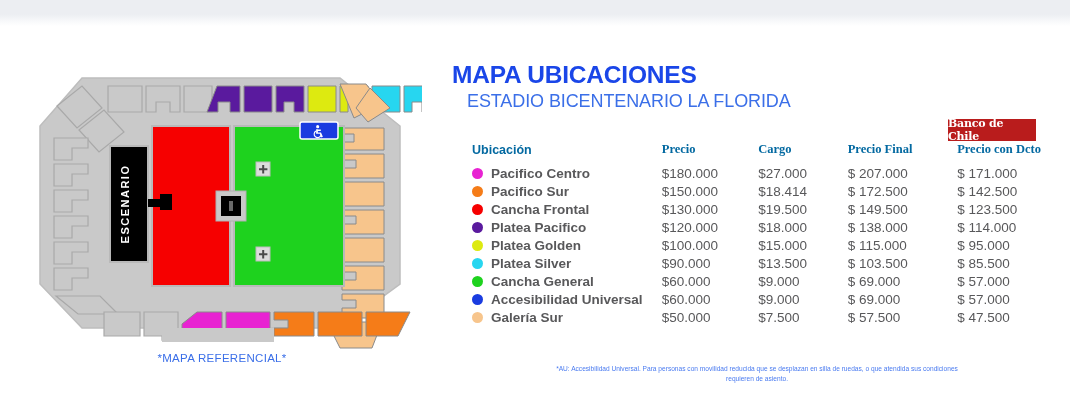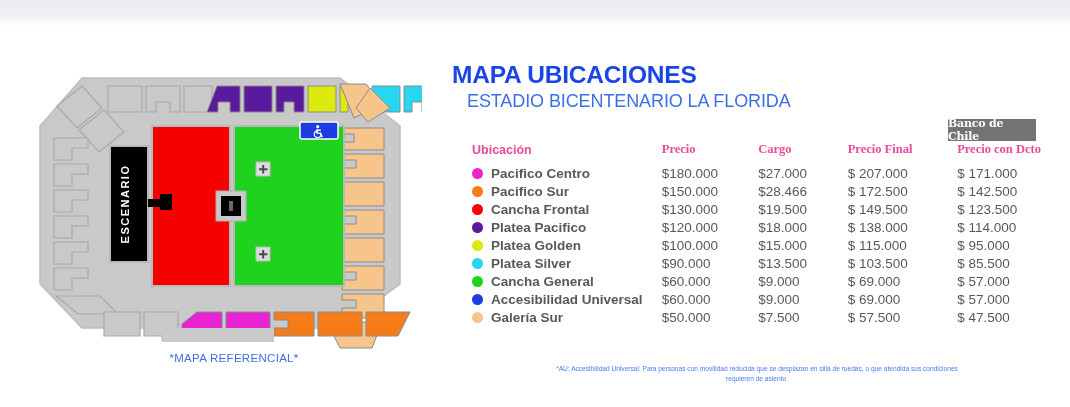--- a/index.html
+++ b/index.html
@@ -23,21 +23,21 @@
 
   
   #map-panel {
     position: absolute;
     left: 22px; top: 56px;
     width: 400px; height: 320px;
   }
   #map-svg { display: block; }
   #map-caption {
     position: absolute;
-    left: 12px; top: 296px;
+    left: 0; top: 296px;
     width: 400px;
     text-align: center;
     color: #3b6fe8;
     font-size: 11.5px;
     letter-spacing: 0.3px;
   }
 
   
   #info-panel {
     position: absolute;
@@ -58,39 +58,39 @@
     font-weight: normal;
     letter-spacing: -0.1px;
     line-height: 1.15;
     margin: 3px 0 0 15px;
   }
 
   #bank-badge {
     position: absolute;
     left: 496px; top: 57px;
     width: 88px; height: 22px;
-    background: #737373;
+    background: #b91c1c;
     color: #ffffff;
     font-family: "DejaVu Serif", serif;
     font-size: 11px;
     font-weight: bold;
     display: flex;
     align-items: center;
     justify-content: center;
     letter-spacing: -0.2px;
   }
 
   table#price-table {
     position: absolute;
     left: 20px; top: 80px;
     border-collapse: collapse;
     width: 580px;
   }
   table#price-table th {
-    color: #ec4899;
+    color: #0369a1;
     font-size: 12.5px;
     font-weight: bold;
     text-align: left;
     padding: 0 0 7px 0;
     white-space: nowrap;
   }
   table#price-table th.num { text-align: left; font-family: Liberation Serif, serif; }
   table#price-table td {
     font-size: 13.5px;
     color: #58585a;
@@ -258,21 +258,21 @@
         <tr>
           <td class="loc-cell"><span class="dot" style="background: rgb(232, 35, 210);"></span><span>Pacifico Centro</span></td>
           <td>$180.000</td>
           <td>$27.000</td>
           <td>$ 207.000</td>
           <td>$ 171.000</td>
         </tr>
         <tr>
           <td class="loc-cell"><span class="dot" style="background: rgb(245, 124, 24);"></span><span>Pacifico Sur</span></td>
           <td>$150.000</td>
-          <td>$28.466</td>
+          <td>$18.414</td>
           <td>$ 172.500</td>
           <td>$ 142.500</td>
         </tr>
         <tr>
           <td class="loc-cell"><span class="dot" style="background: rgb(246, 0, 0);"></span><span>Cancha Frontal</span></td>
           <td>$130.000</td>
           <td>$19.500</td>
           <td>$ 149.500</td>
           <td>$ 123.500</td>
         </tr>

